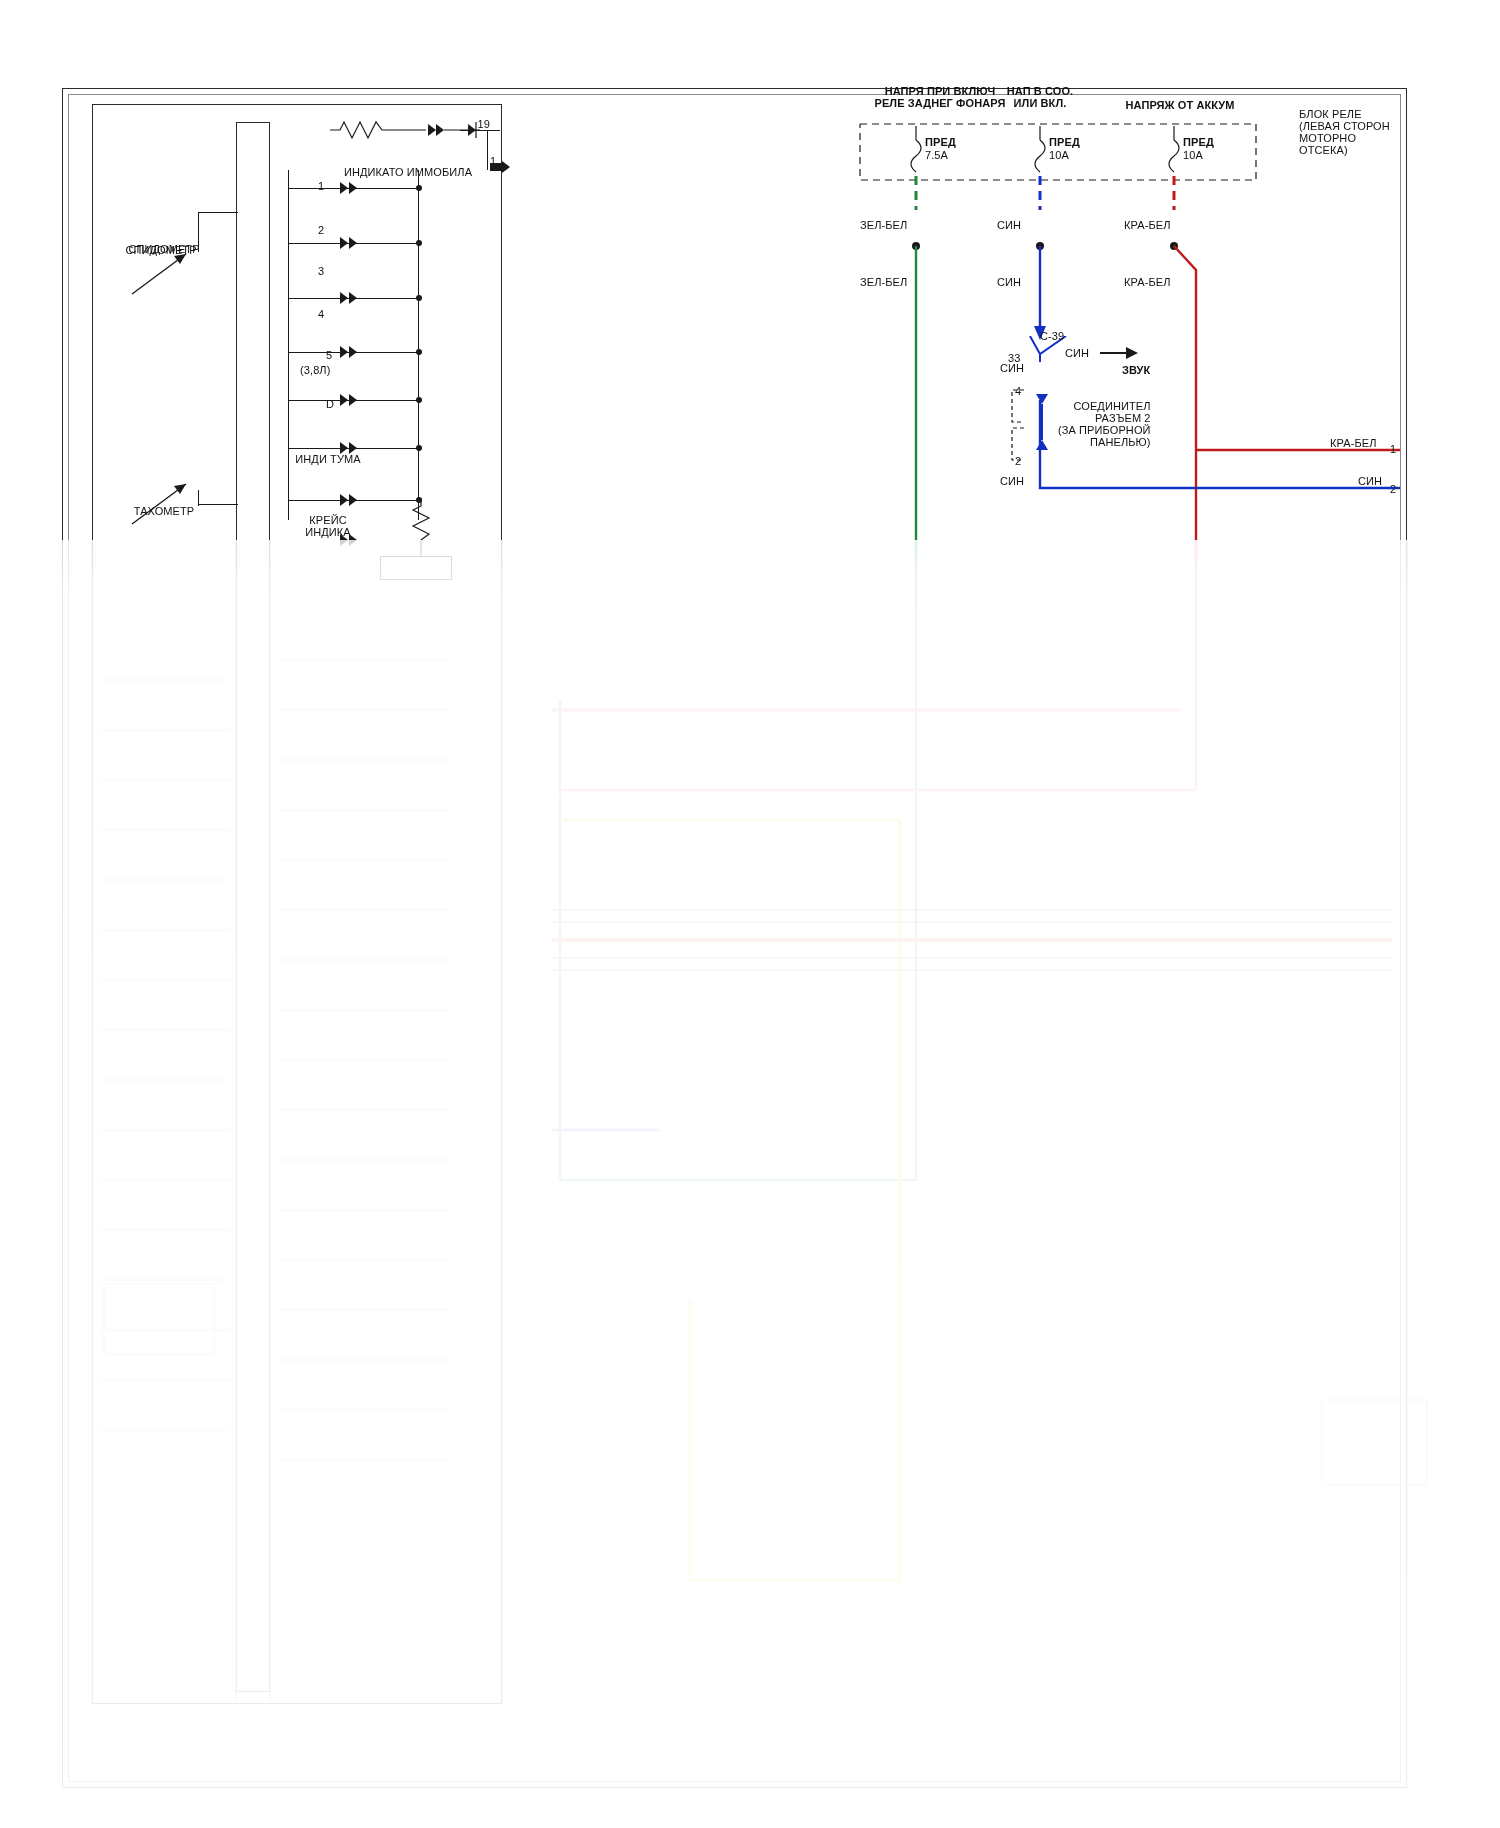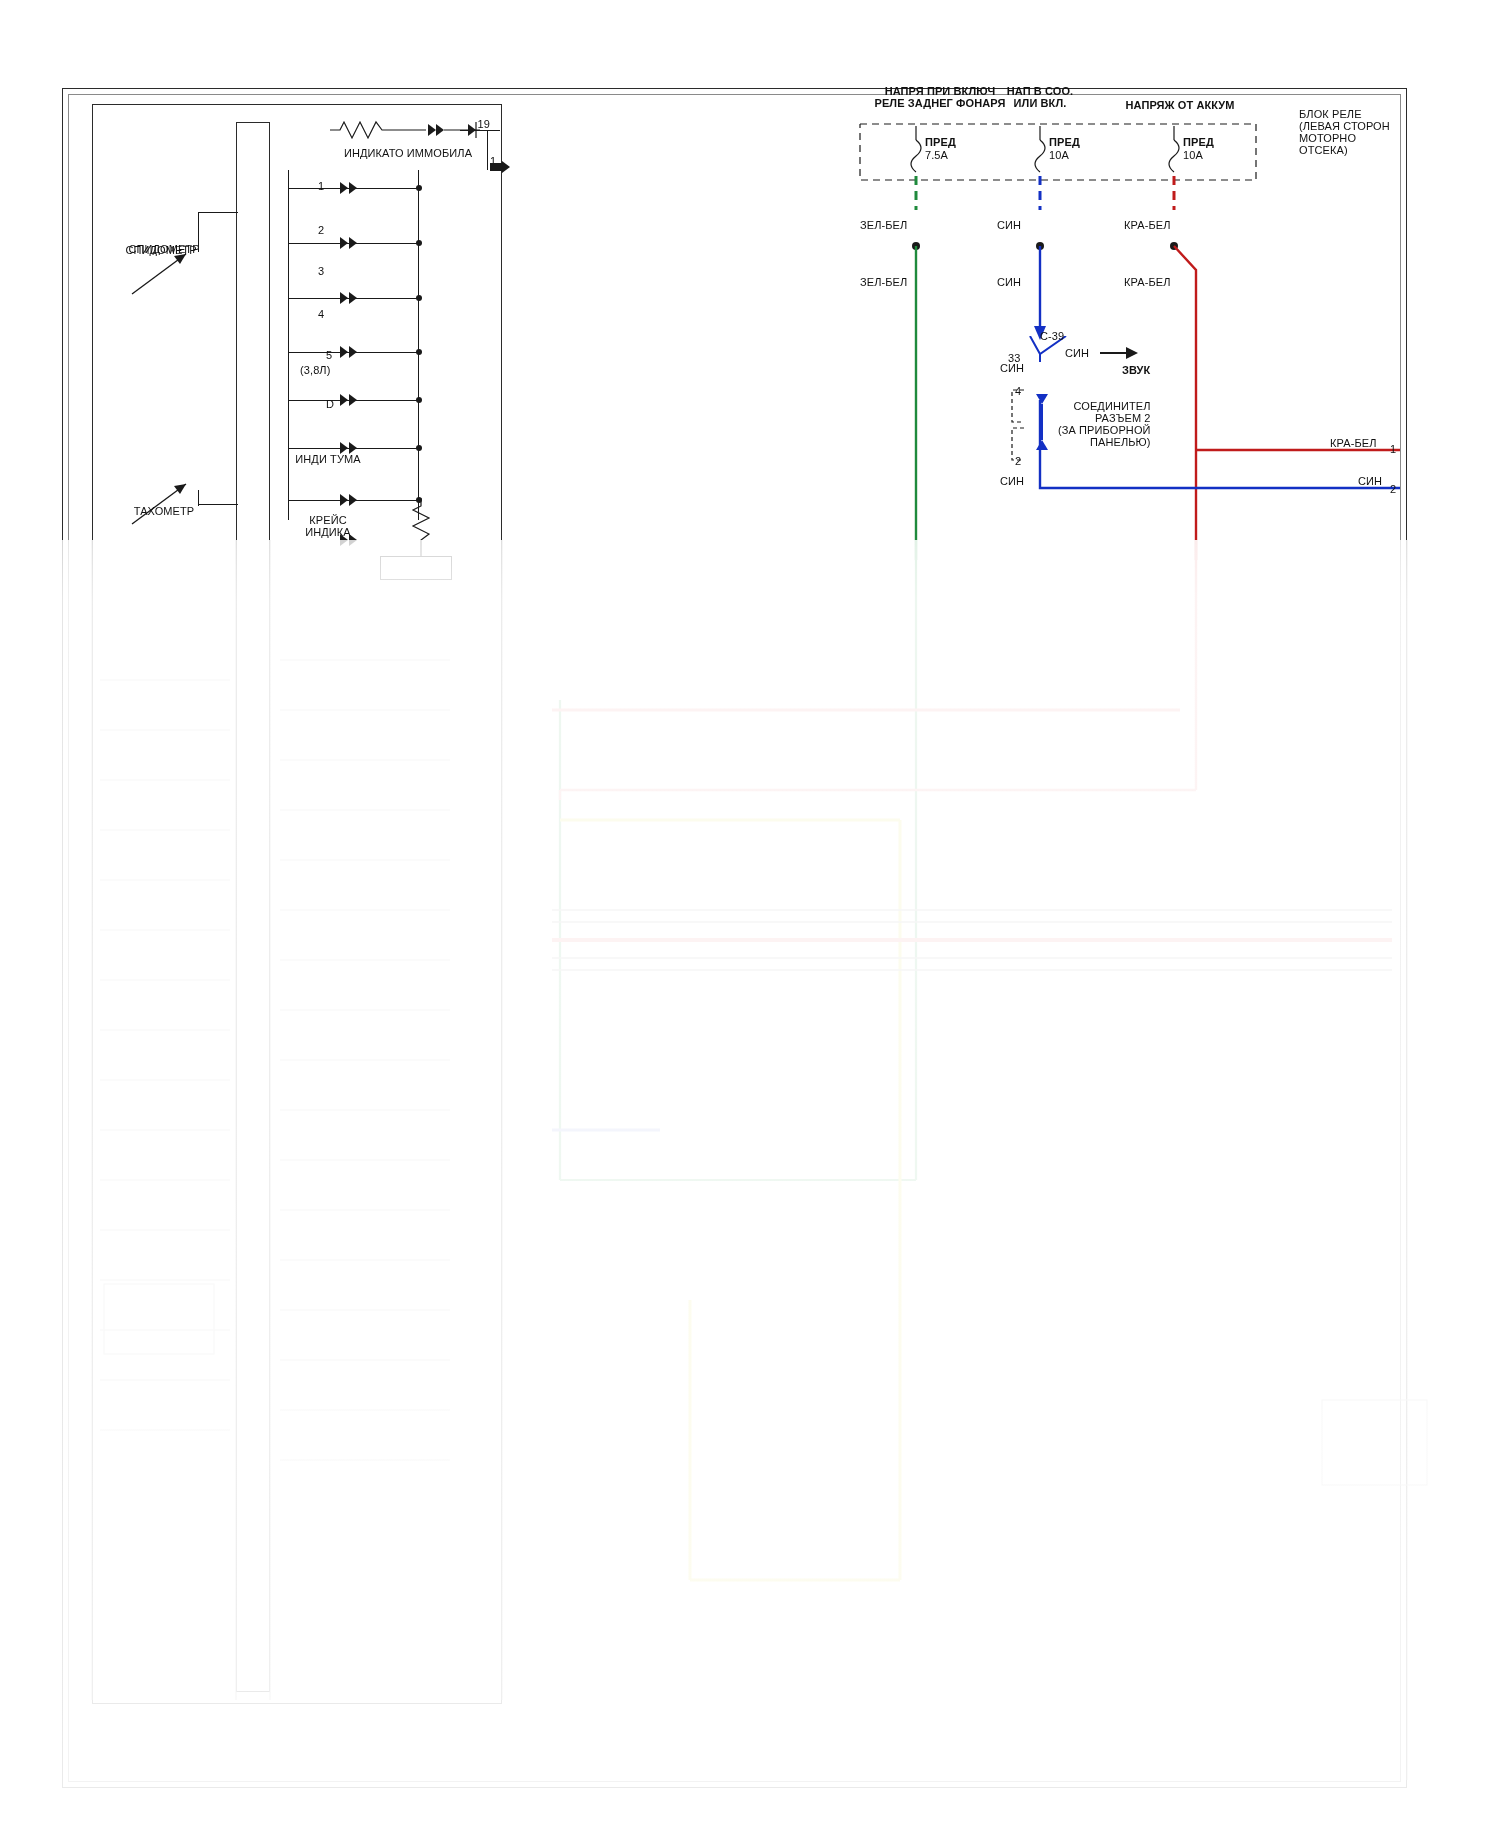--- a/index.html
+++ b/index.html
@@ -90,21 +90,21 @@
     <div>
       <svg class="abs" style="left:330px; top:116px;" width="160" height="28">
         <path d="M0 14 L10 14 L14 6 L22 22 L30 6 L38 22 L46 6 L52 14 L62 14" fill="none" stroke="#1a1a1a" stroke-width="1.2"></path>
         <line x1="62" y1="14" x2="96" y2="14" stroke="#1a1a1a" stroke-width="1.2"></line>
         <polygon points="98,8 98,20 106,14" fill="#1a1a1a"></polygon>
         <polygon points="106,8 106,20 114,14" fill="#1a1a1a"></polygon>
         <line x1="114" y1="14" x2="150" y2="14" stroke="#1a1a1a" stroke-width="1.2"></line>
         <polygon points="138,8 138,20 146,14" fill="#1a1a1a"></polygon>
         <line x1="146" y1="6" x2="146" y2="22" stroke="#1a1a1a" stroke-width="1.2"></line>
       </svg>
-      <div class="lbl" style="left:344px; top:147px;">ИНДИКАТО ИММОБИЛА</div>
+      <div class="lbl" style="left:344px; top:166px;">ИНДИКАТО ИММОБИЛА</div>
       <div class="lbl r" style="left:460px; top:118px; width:30px;">19</div>
       <div class="lbl" style="left:490px; top:155px;">1</div>
       <div class="ln hln" style="left:460px; top:130px; width:40px;"></div>
       <div class="ln vln" style="left:487px; top:130px; height:40px;"></div>
       <svg class="abs" style="left:490px; top:161px;" width="22" height="14">
         <polygon points="0,2 12,2 12,0 20,6 12,12 12,10 0,10" fill="#1a1a1a"></polygon>
       </svg>
     </div>
 
     <div>

